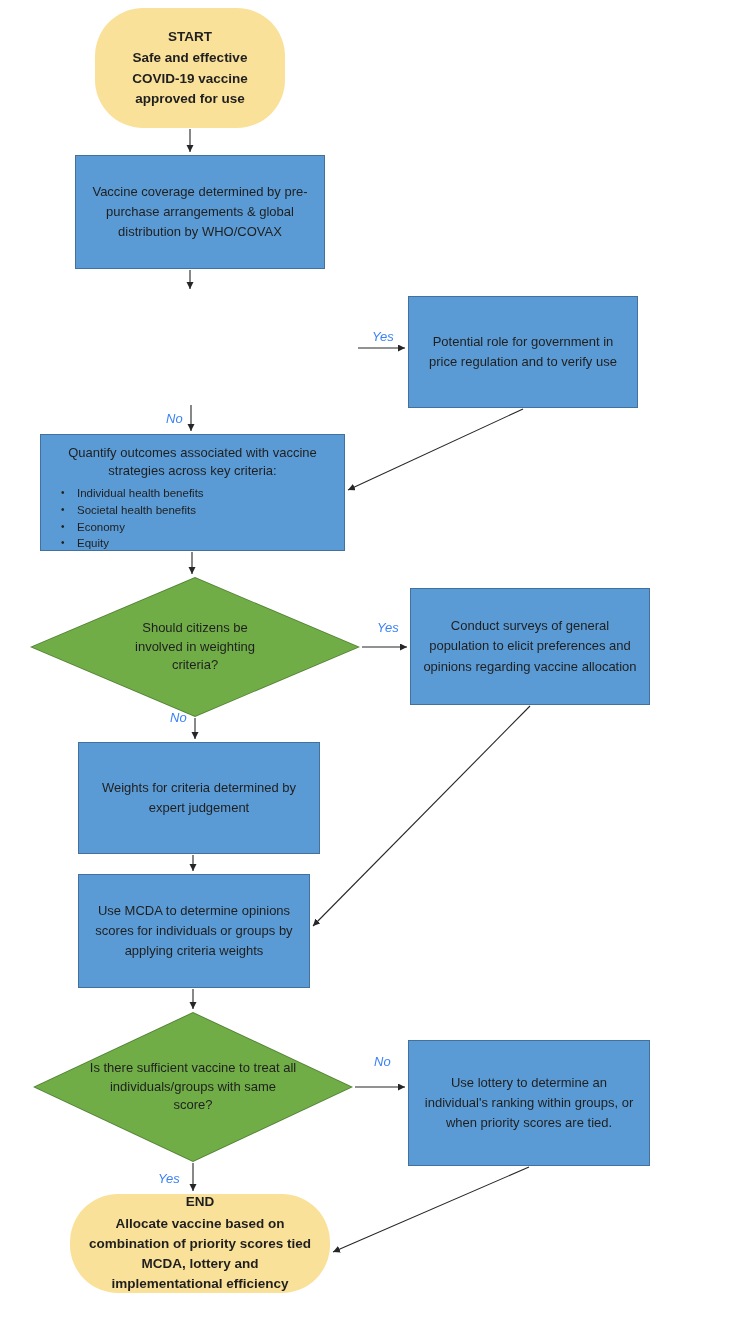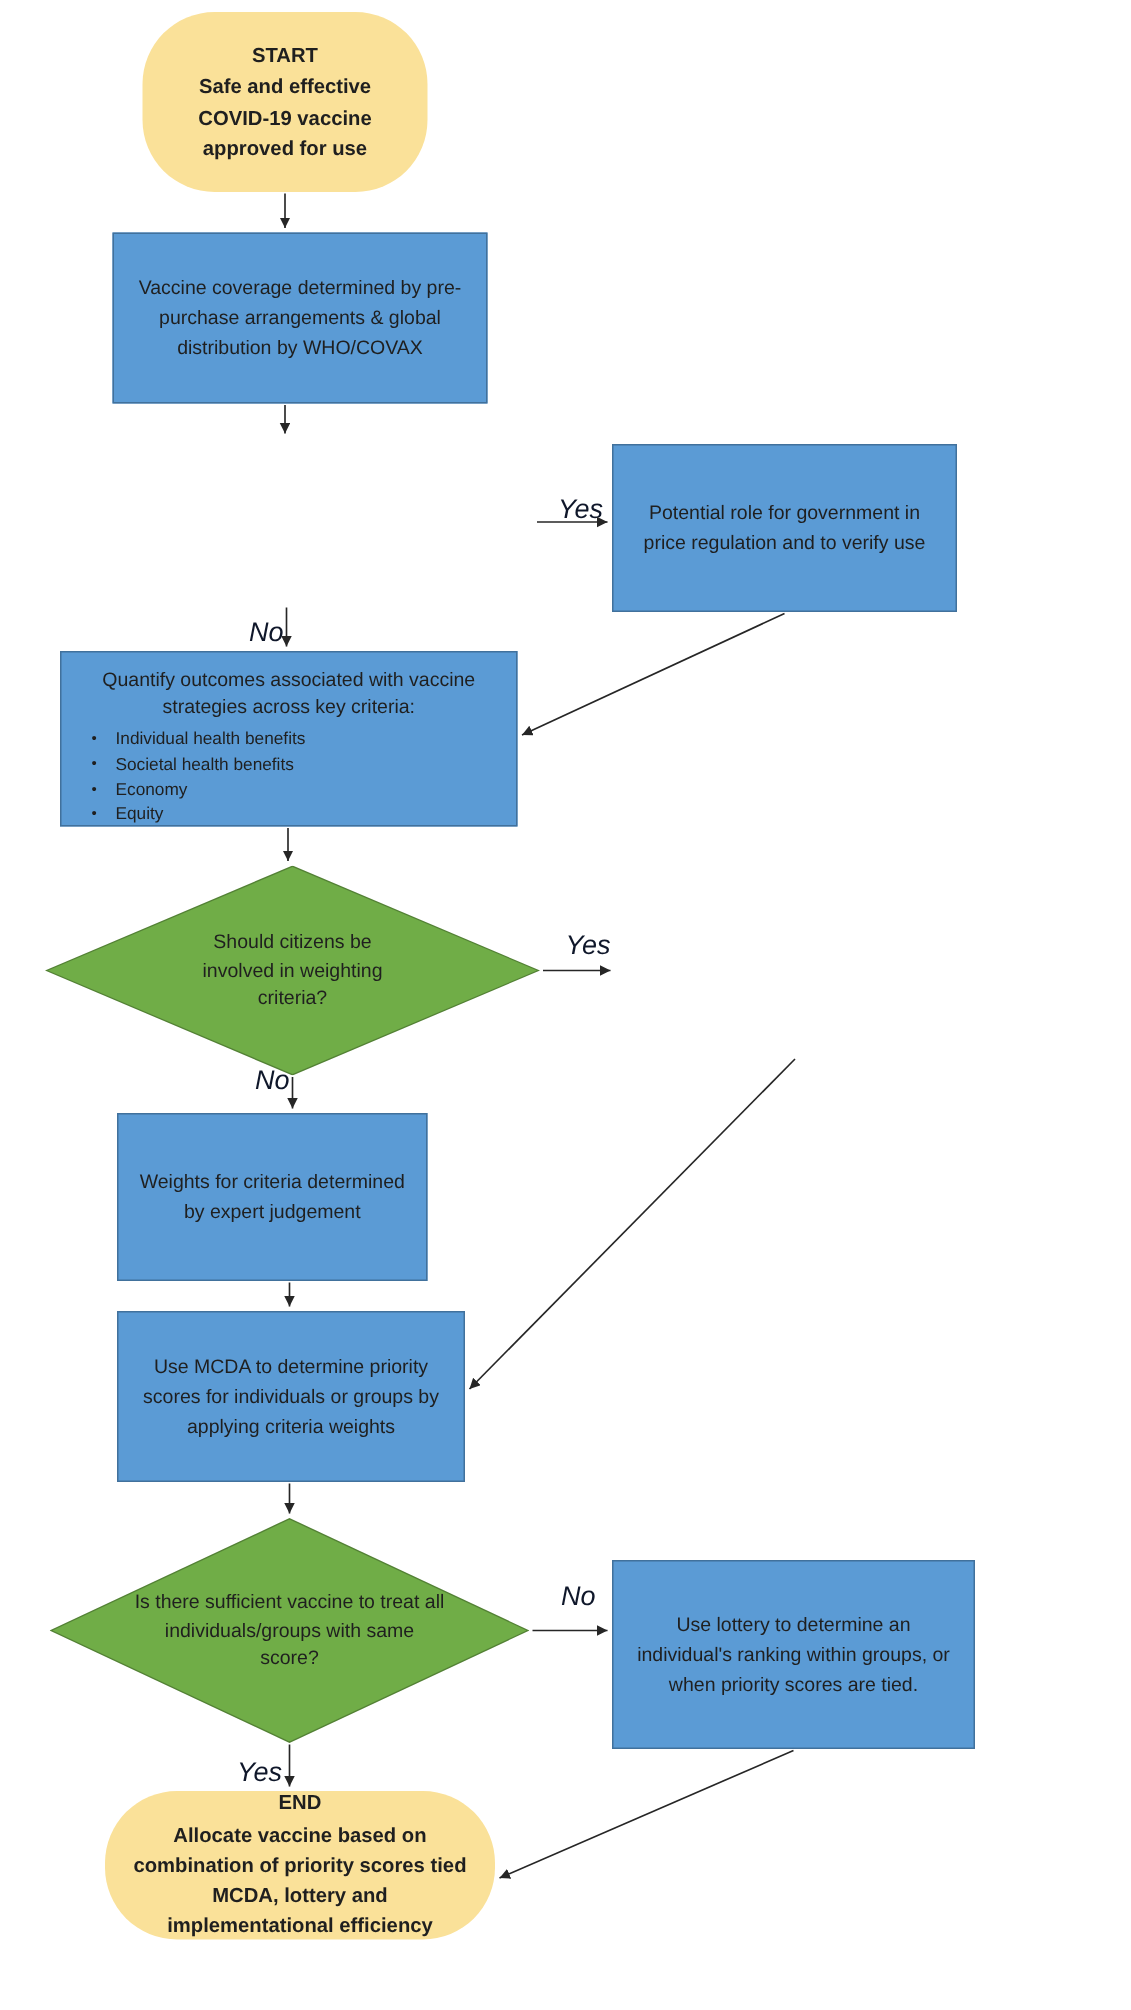--- a/index.html
+++ b/index.html
@@ -38,21 +38,21 @@
   .d1 .d-label { padding: 0 82px; }
   .d2 .d-label { padding: 0 96px; }
   .d3 .d-label { padding: 0 56px; }
 
   .quantify { justify-content:flex-start; padding-top:9px; }
   .q-head { font-size:13px; line-height:1.4; }
   .q-list { list-style:none; text-align:left; align-self:flex-start; margin-top:5px; padding-left:8px;
             font-size:11.5px; line-height:1.45; }
   .q-list li::before { content:"\2022"; display:inline-block; width:16px; font-size:10px; vertical-align:1px; }
 
-  .edge-label { position:absolute; font-style:italic; font-size:18px; color:#0f172a; }
+  .edge-label { position:absolute; font-style:italic; font-size:13px; color:#3b82f6; }
 
   .arrows { position:absolute; left:0; top:0; pointer-events:none; }
   .arrows line { stroke: var(--arrow, #262626); stroke-width:1.1; fill:none; }
 </style>
 </head>
 <body>
 
 <div class="canvas">
 
   <div class="node terminal" style="left:95px; top:8px; width:190px; height:120px;">
@@ -78,27 +78,30 @@
       <li>Equity</li>
     </ul>
   </div>
 
   <div class="decision d2" style="left:30px; top:577px; width:330px; height:140px;">
     <div class="d-outer"></div>
     <div class="d-inner"></div>
     <div class="d-label">Should citizens be involved in weighting criteria?</div>
   </div>
 
+  <div class="node process" style="left:410px; top:588px; width:240px; height:117px;">
+    <div>Conduct surveys of general population to elicit preferences and opinions regarding vaccine allocation</div>
+  </div>
 
-  <div class="node process" style="left:78px; top:742px; width:207px; height:112px;">
+  <div class="node process" style="left:78px; top:742px; width:242px; height:112px;">
     <div>Weights for criteria determined by expert judgement</div>
   </div>
 
   <div class="node process" style="left:78px; top:874px; width:232px; height:114px;">
-    <div>Use MCDA to determine priority scores for individuals or groups by applying criteria weights</div>
+    <div>Use MCDA to determine opinions scores for individuals or groups by applying criteria weights</div>
   </div>
 
   <div class="decision d3" style="left:33px; top:1012px; width:320px; height:150px;">
     <div class="d-outer"></div>
     <div class="d-inner"></div>
     <div class="d-label">Is there sufficient vaccine to treat all individuals/groups with same score?</div>
   </div>
 
   <div class="node process" style="left:408px; top:1040px; width:242px; height:126px;">
     <div>Use lottery to determine an individual's ranking within groups, or when priority scores are tied.</div>

